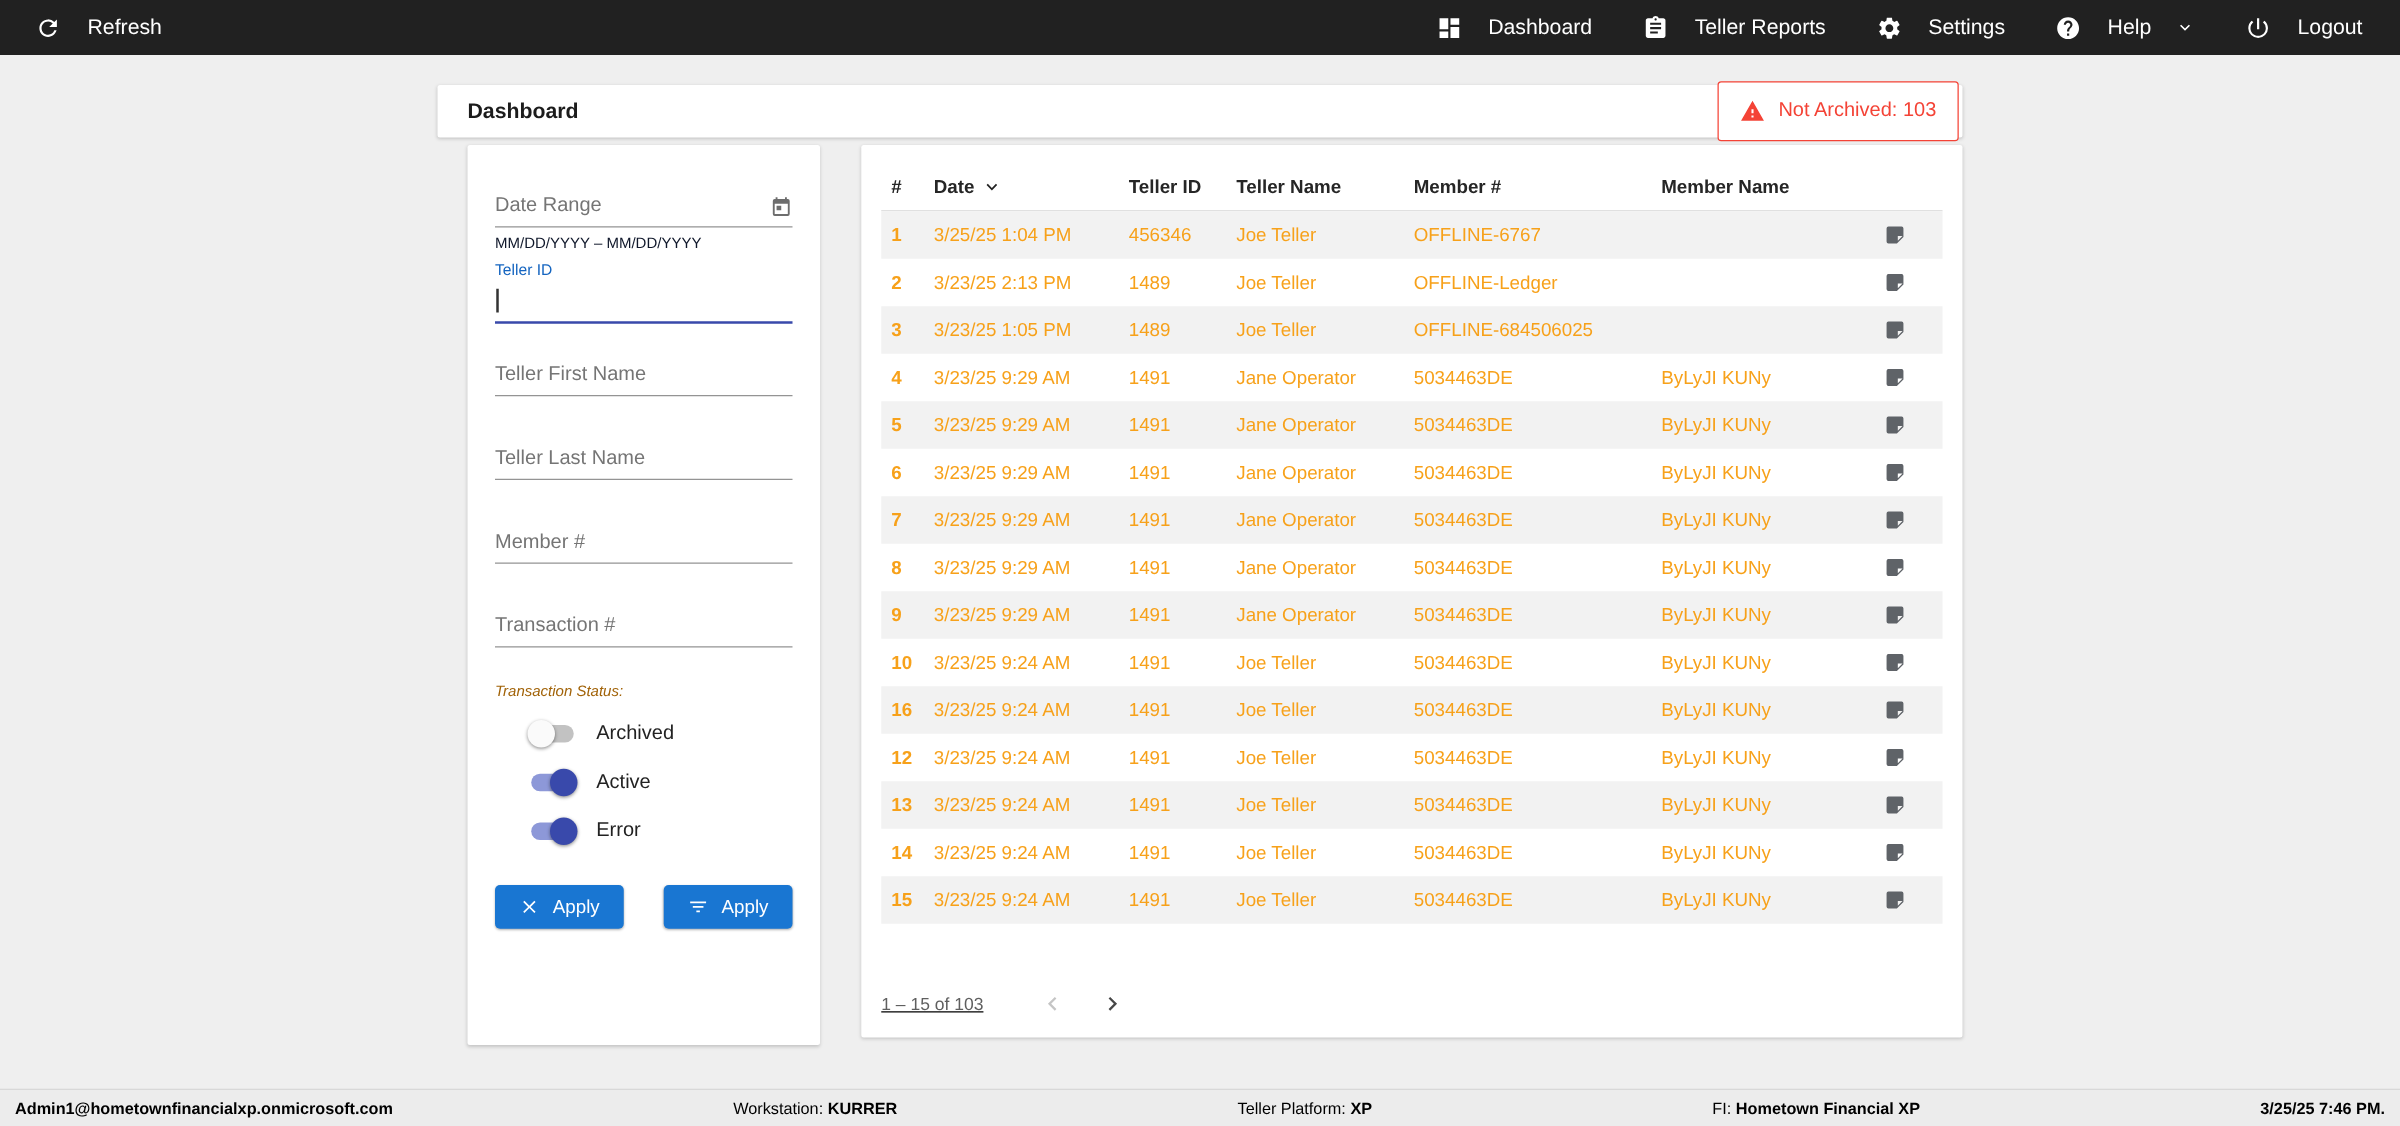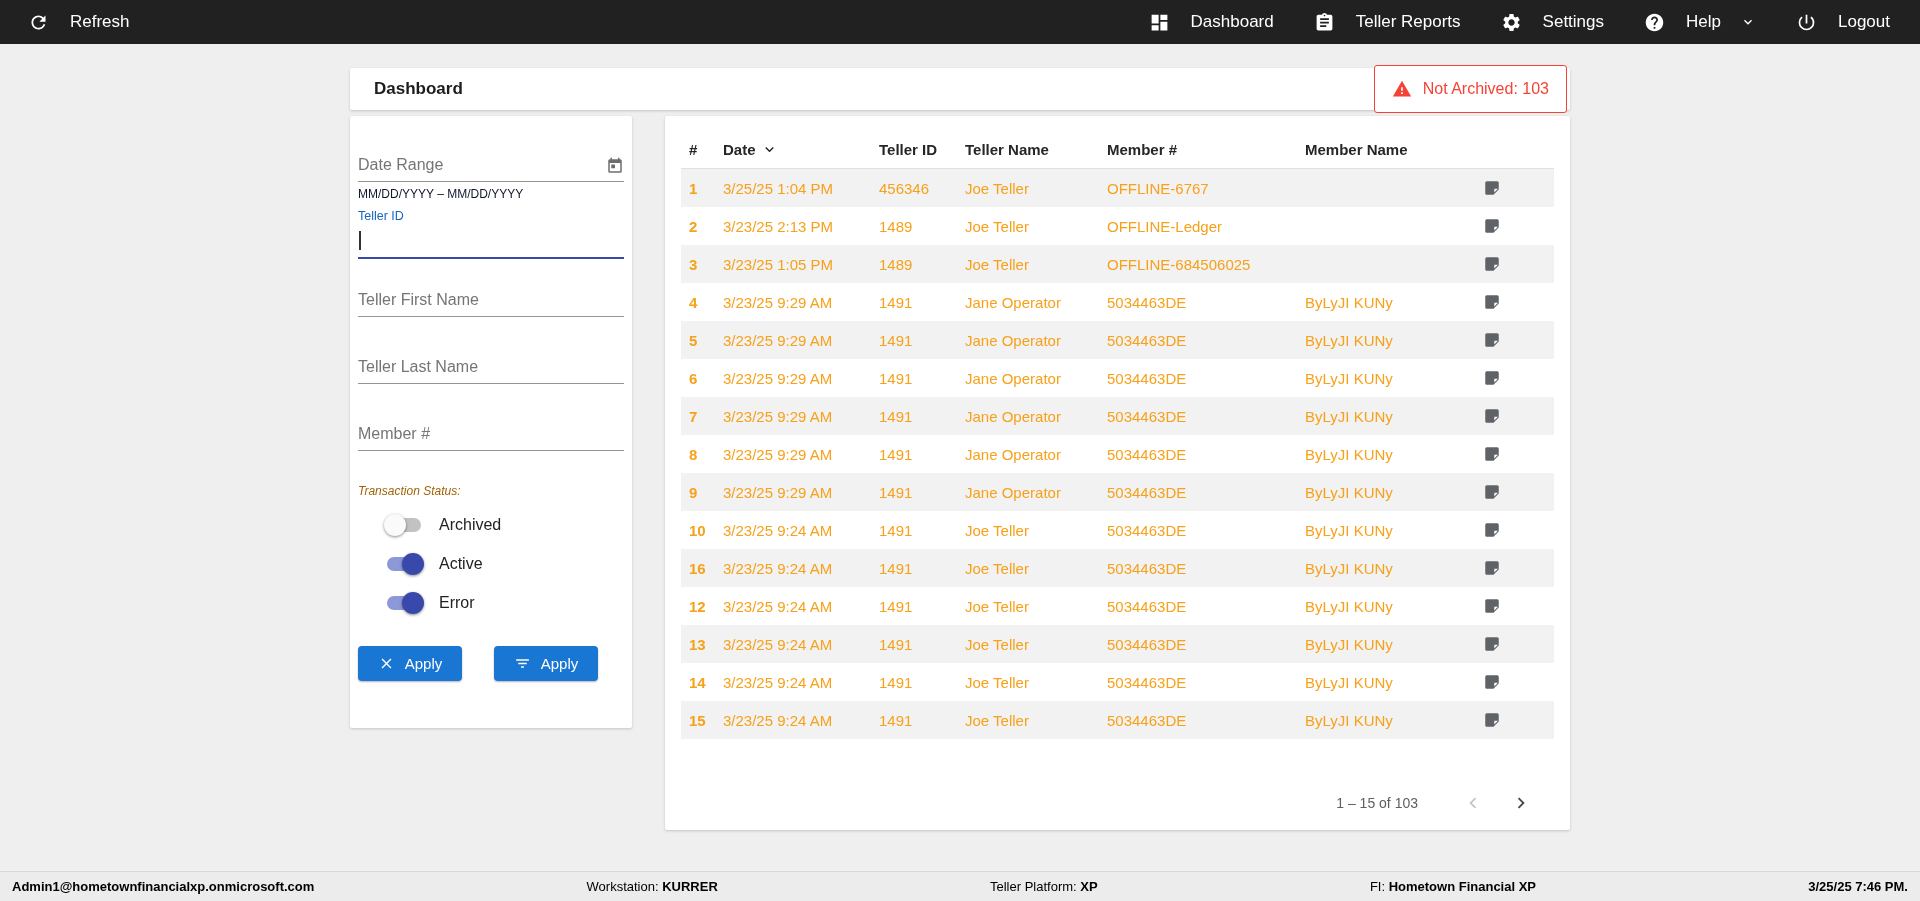--- a/index.html
+++ b/index.html
@@ -49,21 +49,21 @@
     display:flex;align-items:center;gap:11px;
     border:1px solid var(--red);color:var(--red);
     background:#fff;height:48px;padding:0 17px;border-radius:3px;
     font-size:16px;cursor:pointer;white-space:nowrap;
   }
   .badge svg{width:20px;height:20px;fill:var(--red);}
 
   .content{display:flex;gap:33px;align-items:flex-start;}
 
   
-  .filter-panel{width:282px;height:612px;padding:32px 8px 0;flex:0 0 auto;}
+  .filter-panel{width:282px;height:720px;padding:32px 22px 0;flex:0 0 auto;margin-left:24px;}
   .field{position:relative;}
   .field input{
     width:100%;border:none;border-bottom:1px solid #949494;
     font-size:16px;padding:8px 0 7px;color:#333;background:transparent;outline:none;
   }
   .field input::placeholder{color:#757575;opacity:1;}
   .field .cal-btn{
     position:absolute;right:0;bottom:7px;border:none;background:none;cursor:pointer;padding:0;
   }
   .field .cal-btn svg{width:18px;height:18px;fill:#6d6d6d;display:block;}
@@ -110,22 +110,22 @@
   .c-tid{width:86px;}
   .c-tname{width:142px;}
   .c-member{width:198px;}
   .c-mname{width:178px;}
   .c-icon{flex:1;display:flex;align-items:center;}
   .note{display:inline-flex;cursor:pointer;}
   .note svg{width:18px;height:18px;fill:#5f6368;display:block;}
   .th.c-num,.th.c-date,.th.c-tid,.th.c-tname,.th.c-member,.th.c-mname{color:#262626;font-weight:bold;}
 
   .pagination{
-    margin-top:46px;display:flex;align-items:center;justify-content:flex-end;
-    gap:18px;padding-right:18px;height:36px;
+    margin-top:46px;display:flex;align-items:center;
+    gap:18px;padding-right:18px;height:36px;text-decoration:underline;
   }
   .page-range{font-size:14px;color:#5f5f5f;margin-right:22px;}
   .pg-btn{background:none;border:none;cursor:pointer;padding:4px;display:flex;}
   .pg-btn svg{width:22px;height:22px;display:block;}
   .pg-btn.disabled svg{fill:#c5c5c5;}
   .pg-btn.enabled svg{fill:#474747;}
 
   
   .statusbar{
     height:30px;flex:0 0 auto;background:#ececec;border-top:1px solid #d8d8d8;
@@ -217,20 +217,23 @@
 
         <div class="field gap">
           <input type="text" placeholder="Teller First Name" style="">
         </div>
         <div class="field gap">
           <input type="text" placeholder="Teller Last Name" style="">
         </div>
         <div class="field gap">
           <input type="text" placeholder="Member #" style="">
         </div>
+        <div class="field">
+          <input type="text" placeholder="Transaction #" style="">
+        </div>
 
         <div class="status-label">Transaction Status:</div>
 
         <div class="toggle-row">
           <span class="switch">
               <span class="track"></span>
               <span class="thumb"></span>
             </span>
           <span class="toggle-label">Archived</span>
         </div>

